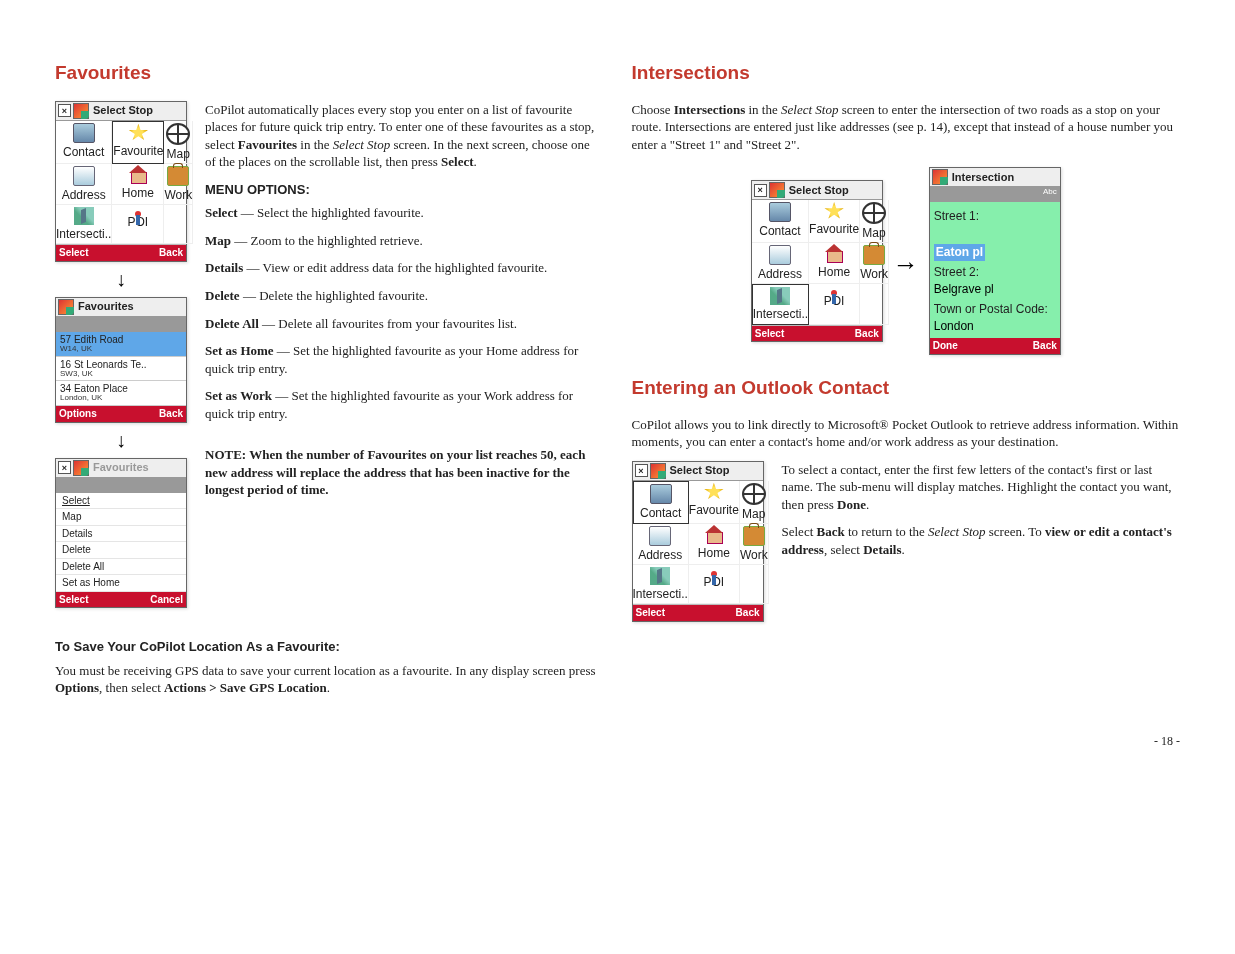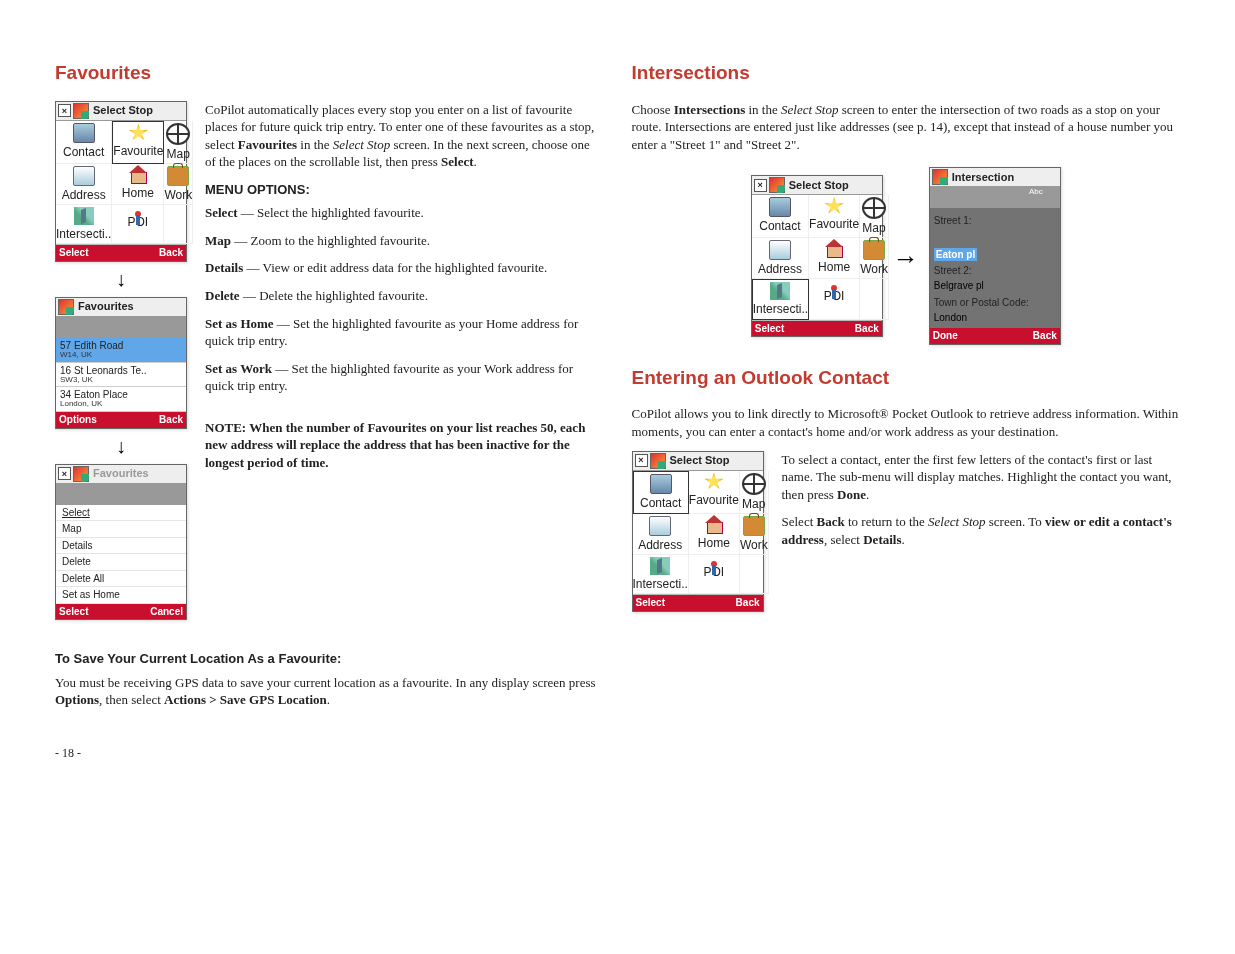--- a/index.html
+++ b/index.html
@@ -114,22 +114,22 @@
     font-size: 10px;
     font-weight: bold;
     padding: 1px 3px;
   }
   .ps-gray-soft {
     display: flex;
     justify-content: space-between;
     background: #999;
     color: #fff;
     font-size: 9px;
-    padding: 0 17px;
-    height: 21px;
+    padding: 0 3px;
+    height: 15px;
   }
   .arrow-down {
     font-size: 20px;
     margin: 4px 0;
     color: #000;
   }
   .fav-list {
     background: #fff;
   }
   .fav-item {
@@ -143,41 +143,41 @@
   .menu-list {
     background: #fff;
   }
   .menu-item {
     padding: 1px 6px;
     font-size: 10px;
     border-bottom: 1px solid #e5e5e5;
   }
   .menu-item.hl { text-decoration: underline; }
   .intersection-form {
-    background: #737373;
+    background: #86efac;
     padding: 3px 4px;
-    font-size: 10px;
+    font-size: 12px;
   }
   .intersection-form .lbl { margin-top: 3px; }
   .intersection-form .val { color: #000; font-weight: normal; padding: 1px 0; }
   .intersection-form .val.sel { background: #5fa7e8; color: #fff; font-weight: bold; display: inline-block; padding: 0 2px; margin-top: 20px;}
   .side-by-side {
     display: flex;
     align-items: center;
     justify-content: center;
     gap: 10px;
     margin: 14px 0 20px 0;
   }
   .arrow-right {
     font-size: 26px;
     color: #000;
   }
   .menu-def b { font-weight: bold; }
   .footer {
-    text-align: left;
+    text-align: right;
     font-size: 12px;
     margin-top: 26px;
   }
   .ic-contact { background: linear-gradient(#acd,#68a); border:1px solid #556; border-radius:2px; }
   .ic-star { background: radial-gradient(circle,#ffe058 35%,#e0a800 70%); clip-path: polygon(50% 0,61% 35%,98% 35%,68% 57%,79% 91%,50% 70%,21% 91%,32% 57%,2% 35%,39% 35%); }
   .ic-map { border:2px solid #333; border-radius:50%; position:relative; background:#fff; }
   .ic-map::before,.ic-map::after{content:"";position:absolute;background:#333;}
   .ic-map::before{width:100%;height:2px;top:calc(50% - 1px);left:0;}
   .ic-map::after{width:2px;height:100%;left:calc(50% - 1px);top:0;}
   .ic-addr { background: linear-gradient(#fff,#acd); border:1px solid #667; border-radius:2px; }
@@ -301,30 +301,31 @@
             <span>Select</span>
             <span>Cancel</span>
           </div>
         </div>
       </div>
 
       <div>
         <p>CoPilot automatically places every stop you enter on a list of favourite places for future quick trip entry.  To enter one of these favourites as a stop, select <b>Favourites</b> in the <i>Select Stop</i> screen.  In the next screen, choose one of the places on the scrollable list, then press <b>Select</b>.</p>
         <h3>MENU OPTIONS:</h3>
         <p class="menu-def"><b>Select</b><span> — Select the highlighted favourite.</span></p>
-        <p class="menu-def"><b>Map</b><span> — Zoom to the highlighted favourite.</span></p>
+        <p class="menu-def"><b>Map</b><span> — Zoom to the highlighted retrieve.</span></p>
         <p class="menu-def"><b>Details</b><span> — View or edit address data for the highlighted favourite.</span></p>
         <p class="menu-def"><b>Delete</b><span> — Delete the highlighted favourite.</span></p>
+        <p class="menu-def"><b>Delete All</b><span> — Delete all favourites from your favourites list.</span></p>
         <p class="menu-def"><b>Set as Home</b><span> — Set the highlighted favourite as your Home address for quick trip entry.</span></p>
         <p class="menu-def"><b>Set as Work</b><span> — Set the highlighted favourite as your Work address for quick trip entry.</span></p>
         <p style="margin-top:24px;"><b>NOTE:  When the number of Favourites on your list reaches 50, each new address will replace the address that has been inactive for the longest period of time.</b></p>
       </div>
     </div>
 
-    <h3 style="margin-top:30px;">To Save Your Current Location As a Favourite:</h3>
+    <h3 style="margin-top:30px;">To Save Your CoPilot Location As a Favourite:</h3>
     <p>You must be receiving GPS data to save your current location as a favourite.  In any display screen press <b>Options</b>, then select <b>Actions &gt; Save GPS Location</b>.</p>
   </div>
 
   <div class="col">
     <h2>Intersections</h2>
     <p>Choose <b>Intersections</b> in the <i>Select Stop</i> screen to enter the intersection of two roads as a stop on your route.  Intersections are entered just like addresses (see p. 14), except that instead of a house number you enter a "Street 1" and "Street 2".</p>
 
     <div class="side-by-side">
 
       <div class="phone-screen">

